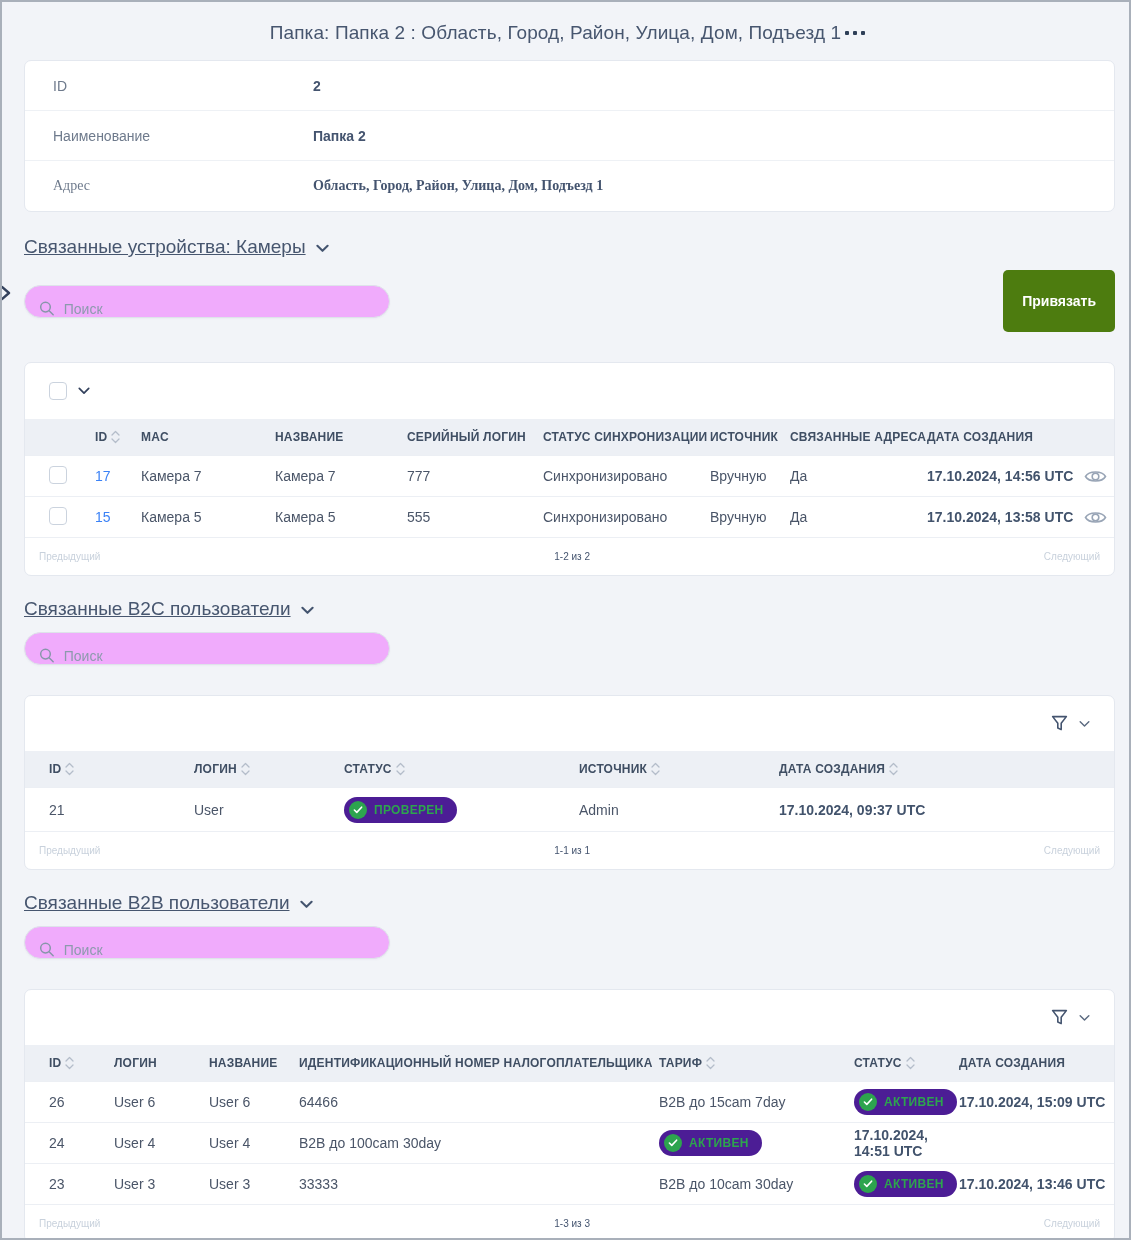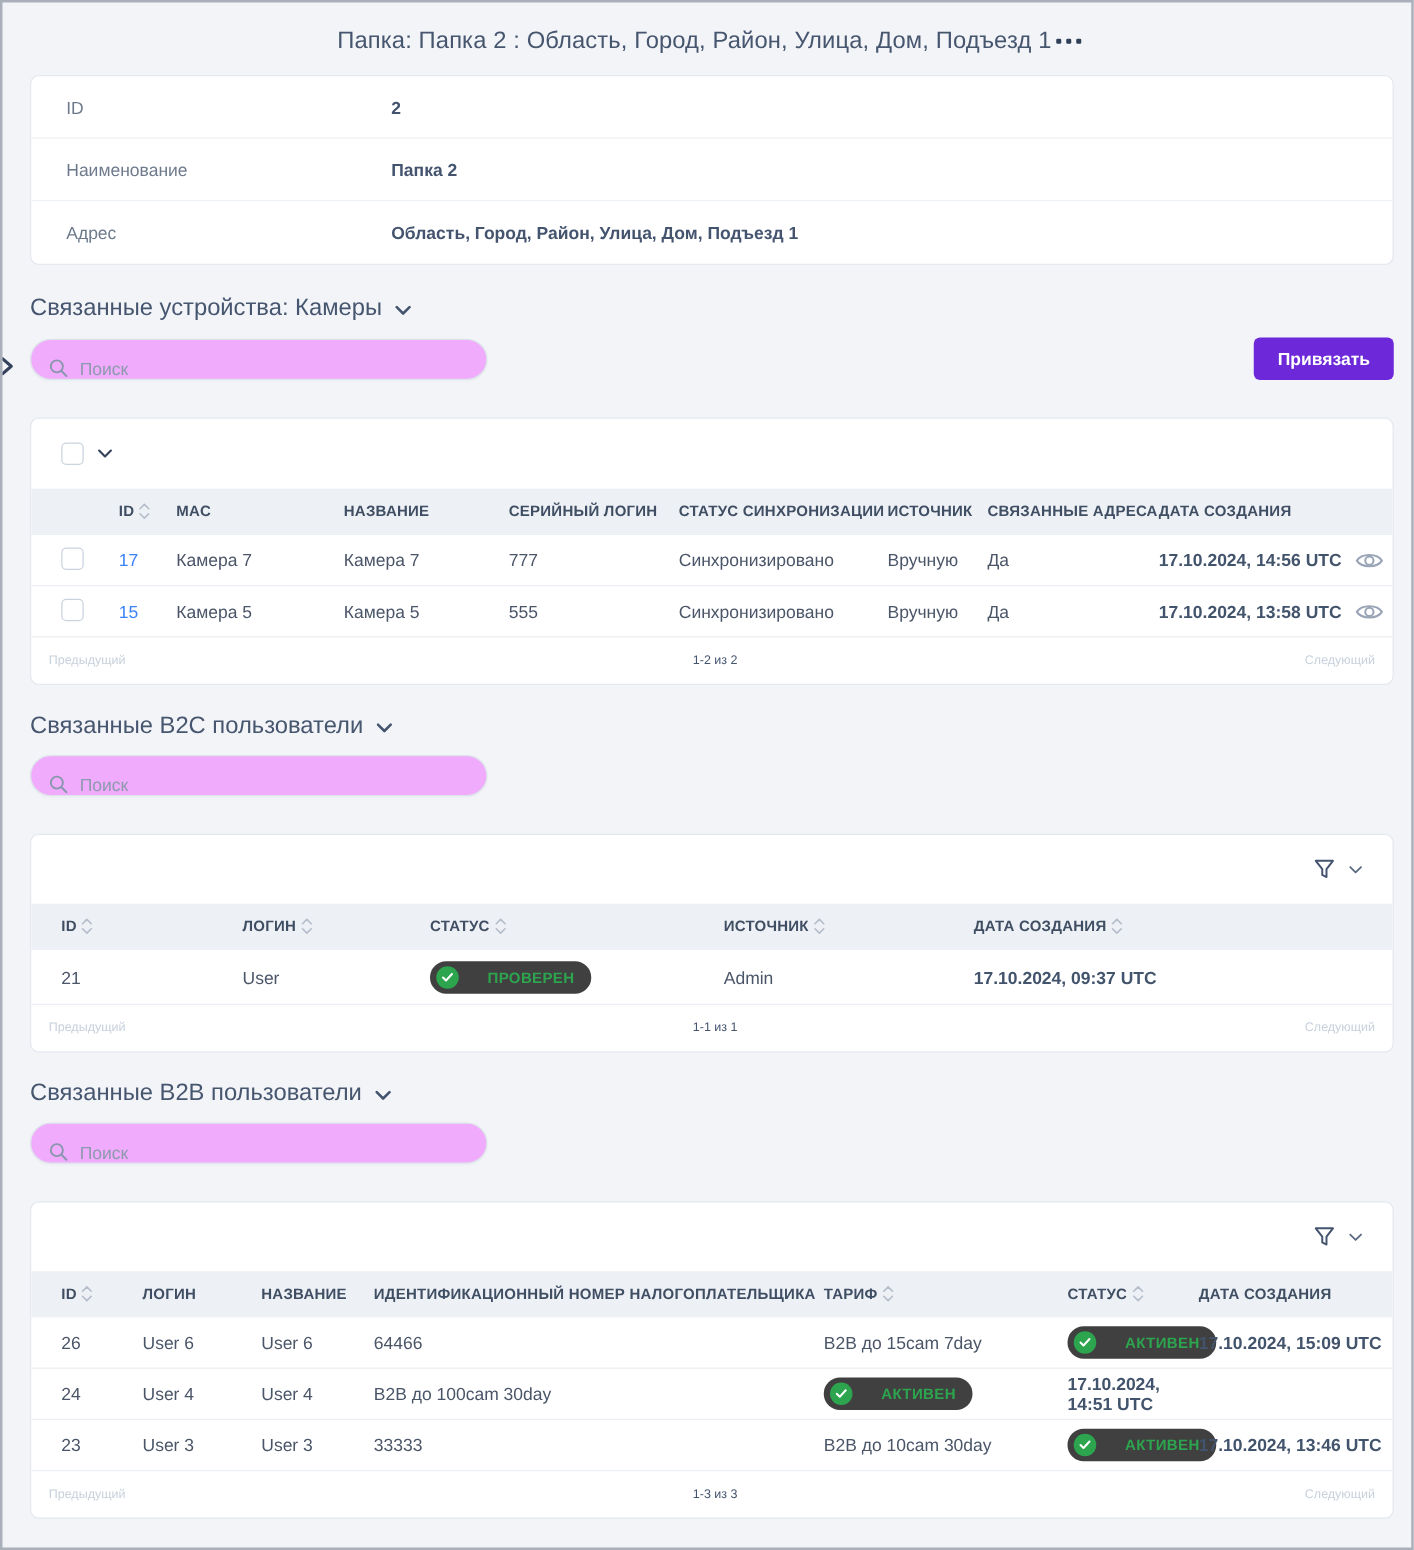--- a/index.html
+++ b/index.html
@@ -19,34 +19,34 @@
   .page-title { font-size:19px; color:#47566f; font-weight:400; letter-spacing:.1px; }
   .ellipsis { display:flex; gap:4px; padding:6px 4px; cursor:pointer; }
   .ellipsis i { width:4px; height:4px; background:#2e3f57; display:block; border-radius:1px; }
 
   
   .card { background:#fff; border:1px solid #e4e8ef; border-radius:7px; overflow:hidden; }
 
   
   .info-card { margin-bottom:24px; }
   .info-row { display:flex; height:50px; align-items:center; border-bottom:1px solid #eef1f5; }
-  .info-row:last-child { border-bottom:none; }
+  .info-row:last-child { border-bottom:none;font-family:Liberation Serif, serif; }
   .info-label { width:288px; padding-left:28px; color:#6e7a8c; font-size:14px; }
   .info-value { color:#44546f; font-size:14px; font-weight:700; }
 
   
-  .section-title { display:flex; align-items:center; gap:10px; font-size:19px; color:#47566f; margin-bottom:12px; cursor:pointer; width:max-content; }
+  .section-title { display:flex; align-items:center; gap:10px; font-size:19px; color:#47566f; margin-bottom:12px; cursor:pointer; width:max-content;text-decoration:underline; }
   .sec-chevron { margin-top:3px; }
 
   
   .controls { display:flex; align-items:center; justify-content:space-between; margin-bottom:30px; }
   .search-pill { display:flex; align-items:flex-end; gap:9px; background:#f0abfc; border:1px solid #dee3ea; border-radius:17px; height:33px; width:366px; padding:0 14px; box-shadow:0 1px 2px rgba(60,70,90,.04); }
   .search-pill input { border:none; outline:none; font-size:14px; color:#4a5568; width:100%; background:transparent; font-family:inherit; }
   .search-pill input::placeholder { color:#8c9aad; }
-  .btn-primary { background:#6d28d9; color:#fff; border:none; border-radius:5px; font-size:14px; font-weight:700; padding:9px 19px; cursor:pointer; font-family:inherit;margin-left:48px; }
+  .btn-primary { background:#4d7c0f; color:#fff; border:none; border-radius:5px; font-size:14px; font-weight:700; padding:23px 19px; cursor:pointer; font-family:inherit;margin-left:48px; }
 
   .search-solo { margin-bottom:30px; }
 
   
   .tbl-card { margin-bottom:22px; }
   .tbl-toolbar { height:56px; display:flex; align-items:center; padding:0 24px; }
   .tbl-toolbar.right { justify-content:flex-end; gap:10px; height:55px; }
   .cb { width:18px; height:18px; border:1.5px solid #cbd3de; border-radius:4px; background:#fff; display:inline-block; cursor:pointer; }
   .toolbar-chev { margin-left:11px; cursor:pointer; display:flex; align-items:center; }
   .thead { background:#edf0f5; font-size:12px; font-weight:700; color:#3f4e63; letter-spacing:.2px; }
@@ -60,21 +60,21 @@
   .trow { height:41px; border-top:1px solid #eceff4; font-size:14px; color:#4a5568; }
   .trow-b2c { height:44px; }
   .id-strong { font-weight:400; color:#3b82f6; }
   .date { font-weight:700; color:#42536c; }
   .eye-cell { display:flex; justify-content:center; cursor:pointer; }
   .tfoot { display:flex; align-items:center; justify-content:space-between; border-top:1px solid #eceff4; height:38px; padding:0 14px; font-size:10px; }
   .pg-dis { color:#c8d1dc; cursor:default; }
   .pg-info { color:#44546f; }
 
   
-  .badge { display:inline-flex; align-items:center; gap:23px; background:#404040; border-radius:999px; padding:4px 13px 4px 5px; }
+  .badge { display:inline-flex; align-items:center; gap:7px; background:#4c1d95; border-radius:999px; padding:4px 13px 4px 5px; }
   .badge .ico { width:18px; height:18px; border-radius:50%; background:#2da44e; display:flex; align-items:center; justify-content:center; }
   .badge .txt { font-size:12px; font-weight:700; color:#2da44e; letter-spacing:.3px; }
 
   
   .edge-handle { position:absolute; left:-3px; top:283px; cursor:pointer; }
 </style>
 </head>
 <body>
 
 <svg width="0" height="0" style="position:absolute">

